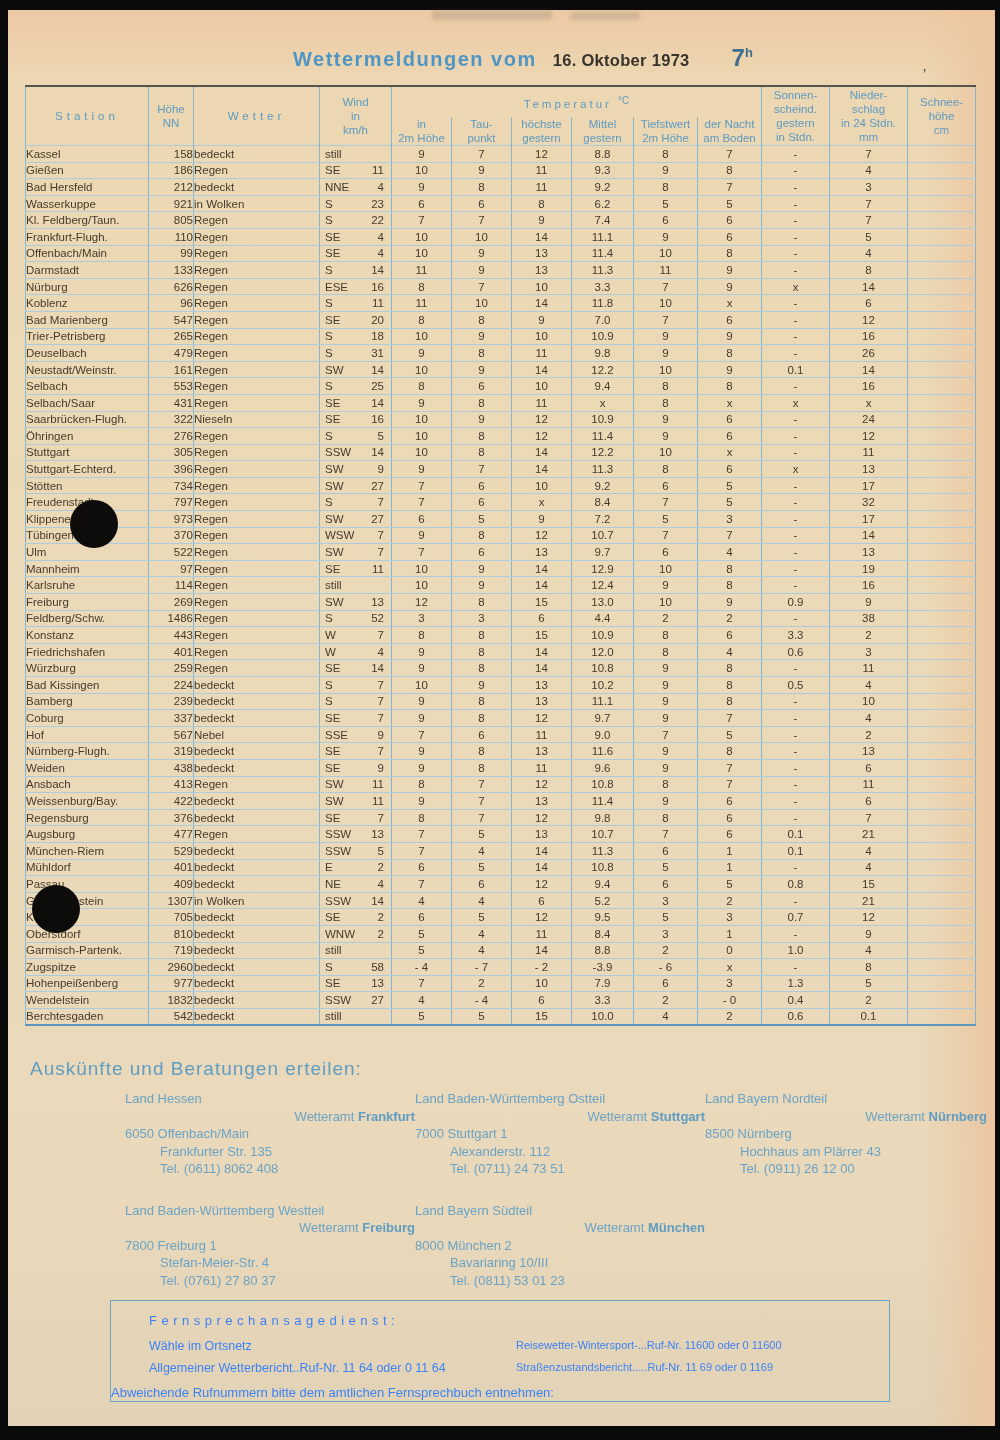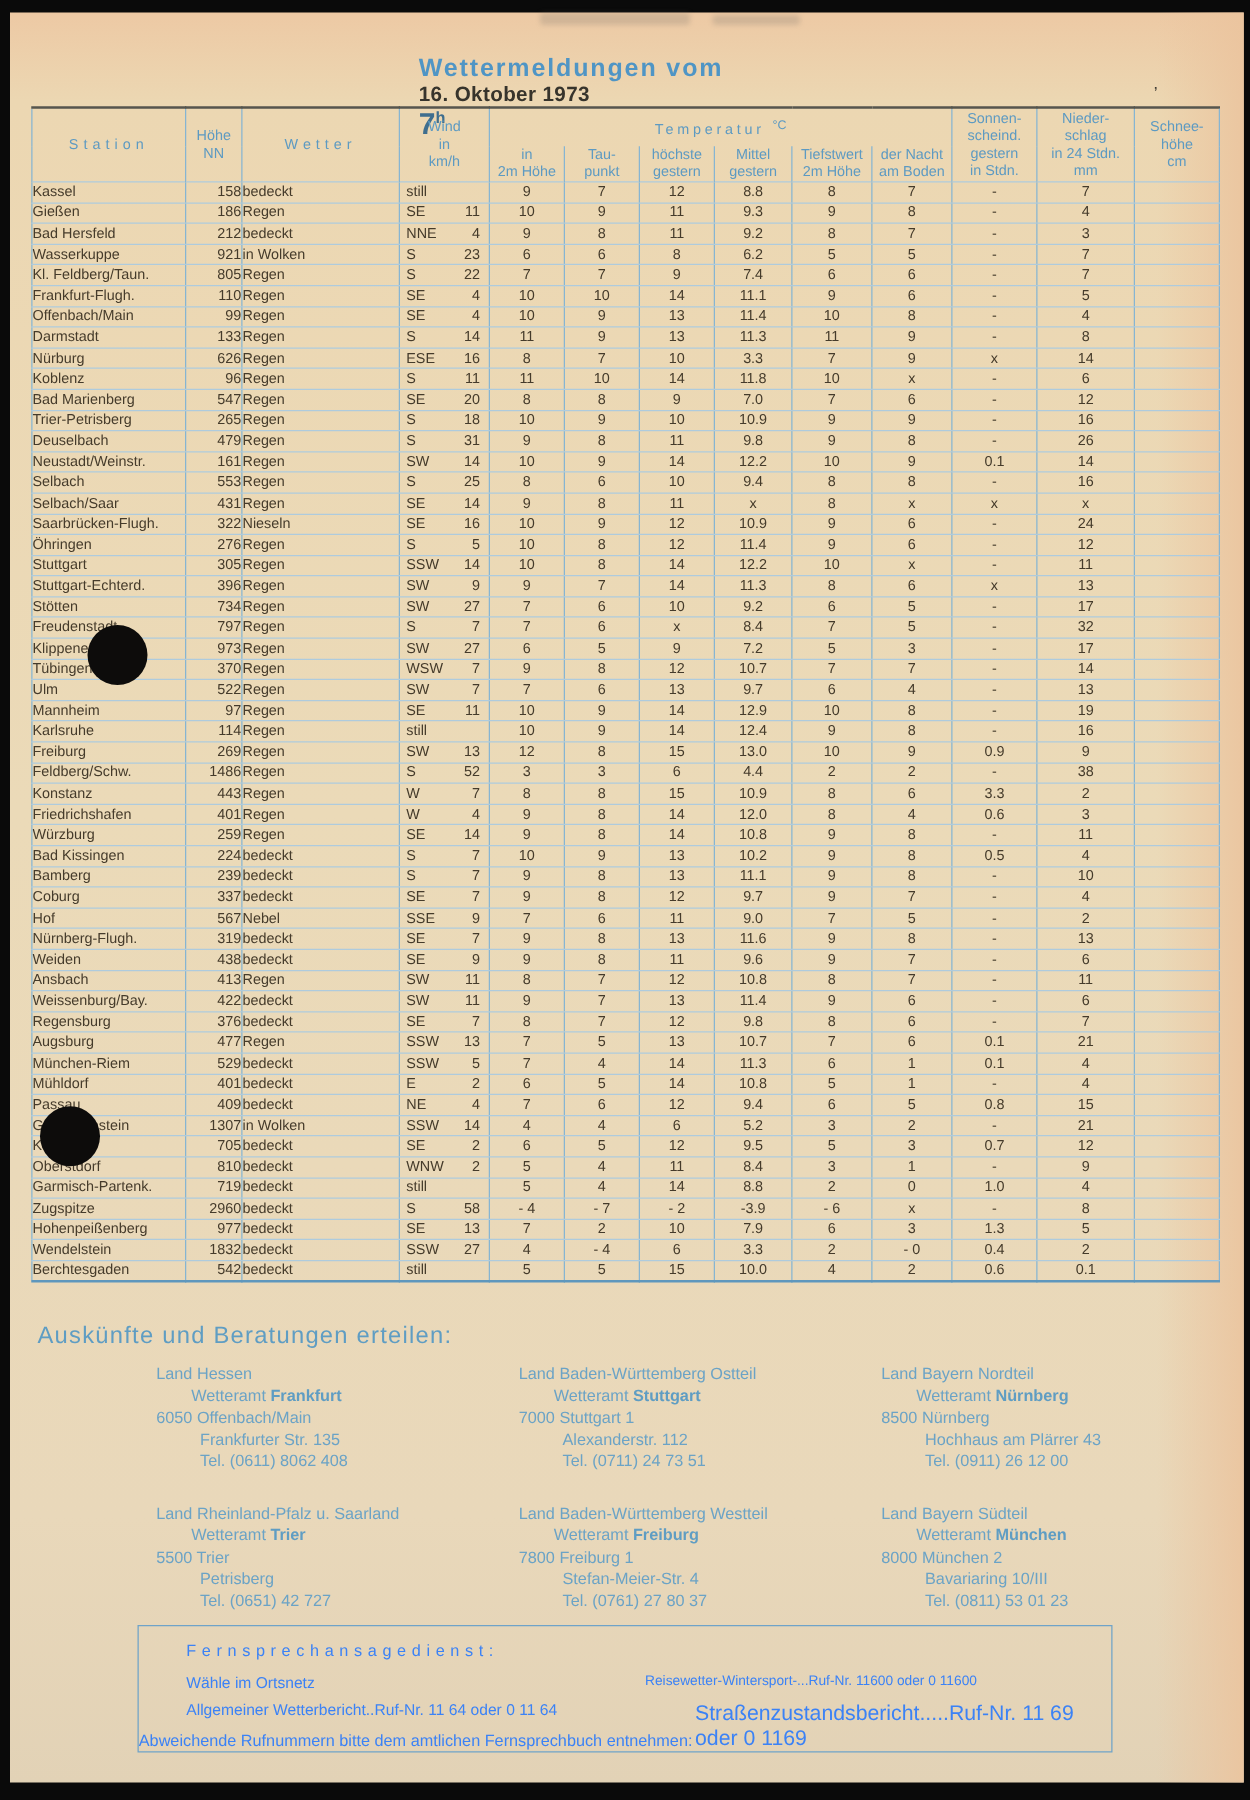--- a/index.html
+++ b/index.html
@@ -10,21 +10,21 @@
     overflow:hidden;
   }
   .paper{
     position:absolute;left:8px;top:10px;width:987px;height:1416px;
     background:
       linear-gradient(270deg, rgba(235,196,158,.9) 0%, rgba(235,196,158,0) 70px),
       linear-gradient(180deg, #edc9a4 0%, #ecd7b2 70px, #ebdab8 45%, #e9d8ba 85%, #e2d2b6 100%);
   }
   .smudge{position:absolute;background:rgba(110,105,100,.22);filter:blur(2px);border-radius:3px;}
   
-  .title-row{position:absolute;left:293px;top:44px;display:flex;align-items:baseline;flex-direction:column;}
+  .title-row{position:absolute;left:293px;top:44px;display:flex;align-items:baseline;}
   .title-main{color:#4f95c5;font-size:20px;font-weight:bold;letter-spacing:1.5px;}
   .title-date{color:#37342c;font-size:16.5px;font-weight:bold;margin-left:16px;letter-spacing:.3px;}
   .title-time{color:#3f6e8e;font-size:24px;font-weight:bold;margin-left:42px;}
   .title-time sup{font-size:13px;}
   .stray-mark{position:absolute;left:923px;top:66px;color:#3c3a34;font-size:14px;}
   
   table.wx{
     position:absolute;left:25px;top:85px;width:950px;
     border-collapse:collapse;table-layout:fixed;
     border-top:2px solid #56554d;
@@ -74,34 +74,34 @@
   
   .hole{position:absolute;width:48px;height:48px;border-radius:50%;background:#0d0c0b;}
   
   .foot-head{position:absolute;left:30px;top:1058px;color:#5f9dc3;font-size:19px;letter-spacing:1px;}
   .contacts{
     position:absolute;left:125px;top:1090px;width:862px;
     display:grid;grid-template-columns:290px 290px 282px;grid-row-gap:24px;
   }
   .contact{color:#6ba3c6;font-size:13px;line-height:17.5px;}
   .contact .l-land{padding-left:0;}
-  .contact .l-amt{padding-left:28px;}
+  .contact .l-amt{padding-left:28px;text-align:right;}
   .contact .l-amt b{color:#5f9dc3;}
   .contact .l-plz{padding-left:0;}
   .contact .l-ind{padding-left:35px;}
   
   .phonebox{
     position:absolute;left:110px;top:1300px;width:778px;height:100px;
     border:1.5px solid #6fa3c8;color:#3b82f6;
   }
   .pb-head{position:absolute;left:38px;top:12px;font-size:13px;letter-spacing:4.5px;}
   .pb-l1{position:absolute;left:38px;top:38px;font-size:12.5px;}
   .pb-l2{position:absolute;left:38px;top:60px;font-size:12.5px;}
   .pb-r1{position:absolute;left:405px;top:38px;font-size:11px;}
-  .pb-r2{position:absolute;left:405px;top:60px;font-size:17px;margin-left:40px;}
+  .pb-r2{position:absolute;left:405px;top:60px;font-size:11px;}
   .pb-note{position:absolute;left:0;top:84px;width:100%;text-align:left;font-size:13px;}
 </style>
 </head>
 <body>
 
 <div class="paper"></div>
 <div class="smudge" style="left:432px;top:10px;width:120px;height:10px;"></div>
 <div class="smudge" style="left:570px;top:12px;width:70px;height:8px;"></div>
 
 <div class="title-row">
@@ -1249,27 +1249,20 @@
       <div class="l-ind">Tel. (0711) 24 73 51</div>
     </div>
     <div class="contact">
       <div class="l-land">Land Bayern Nordteil</div>
       <div class="l-amt"><span>Wetteramt </span><b>Nürnberg</b></div>
       <div class="l-plz">8500 Nürnberg</div>
       <div class="l-ind">Hochhaus am Plärrer 43</div>
       <div class="l-ind">Tel. (0911) 26 12 00</div>
     </div>
     <div class="contact">
-      <div class="l-land">Land Rheinland-Pfalz u. Saarland</div>
-      <div class="l-amt"><span>Wetteramt </span><b>Trier</b></div>
-      <div class="l-plz">5500 Trier</div>
-      <div class="l-ind">Petrisberg</div>
-      <div class="l-ind">Tel. (0651) 42 727</div>
-    </div>
-    <div class="contact">
       <div class="l-land">Land Baden-Württemberg Westteil</div>
       <div class="l-amt"><span>Wetteramt </span><b>Freiburg</b></div>
       <div class="l-plz">7800 Freiburg 1</div>
       <div class="l-ind">Stefan-Meier-Str. 4</div>
       <div class="l-ind">Tel. (0761) 27 80 37</div>
     </div>
     <div class="contact">
       <div class="l-land">Land Bayern Südteil</div>
       <div class="l-amt"><span>Wetteramt </span><b>München</b></div>
       <div class="l-plz">8000 München 2</div>

